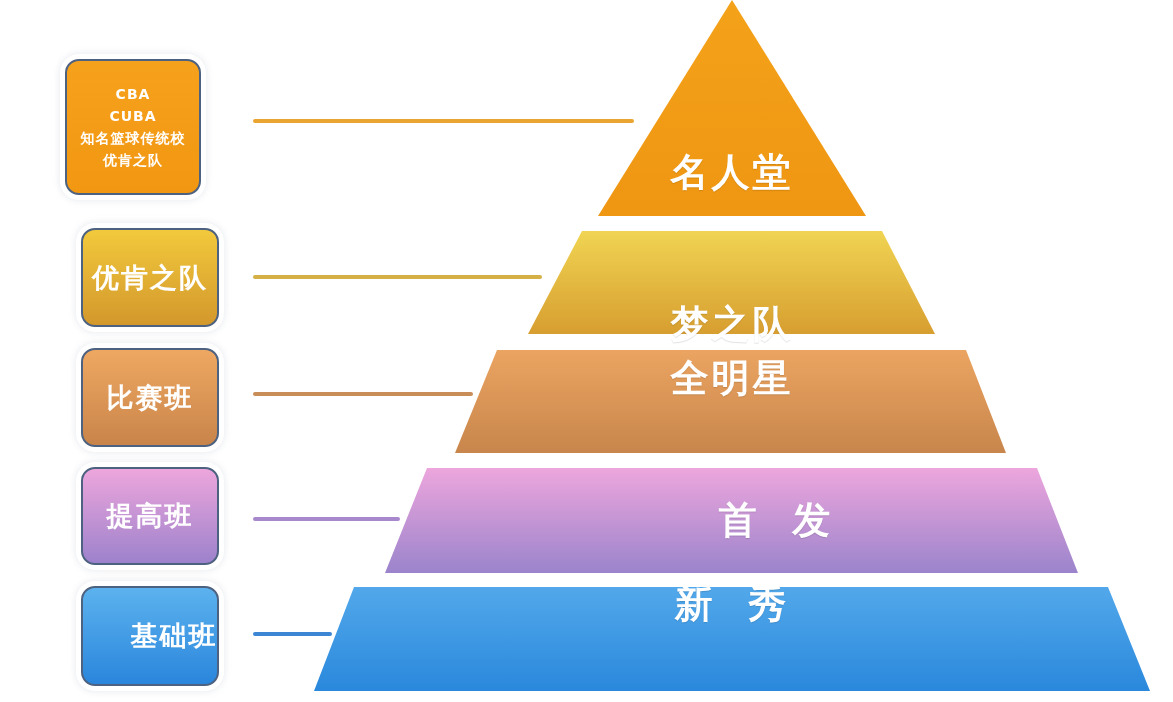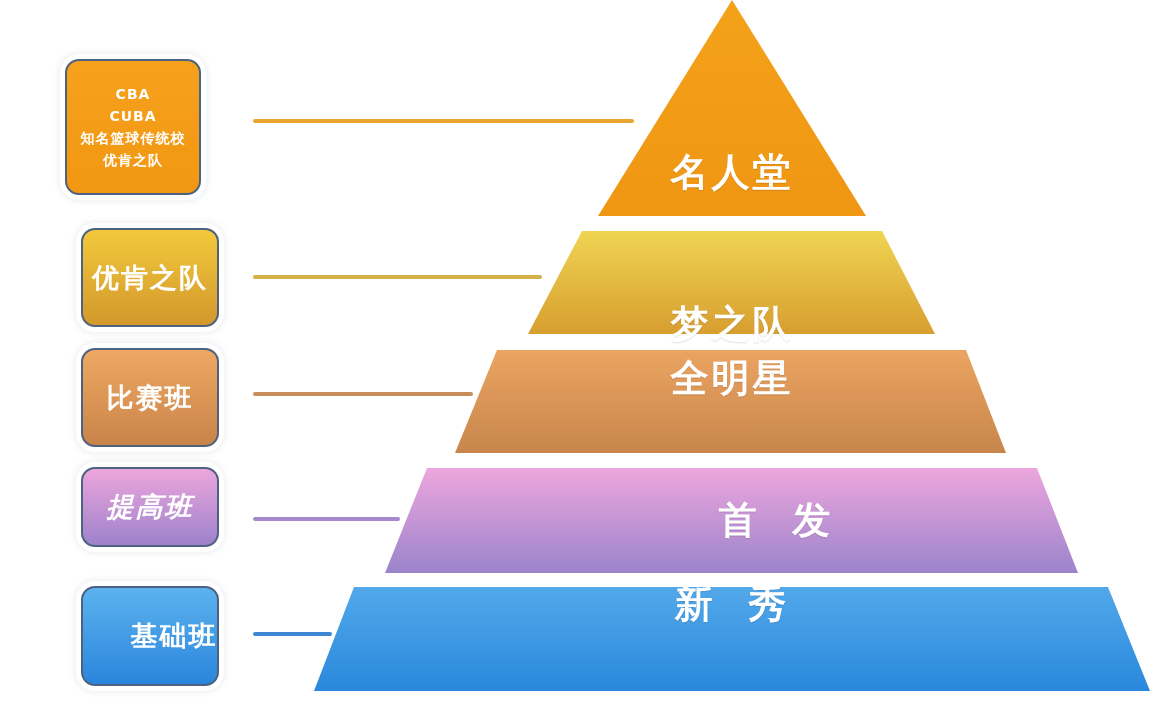--- a/index.html
+++ b/index.html
@@ -76,21 +76,21 @@
       <span class="line">CUBA</span>
       <span class="line">知名篮球传统校</span>
       <span class="line">优肯之队</span>
     </div>
     <div class="side-box box-small" style="left: 81px; top: 228px; width: 138px; height: 99px; background: linear-gradient(rgb(242, 201, 60), rgb(211, 152, 44));">
       <span class="line">优肯之队</span>
     </div>
     <div class="side-box box-small" style="left: 81px; top: 348px; width: 138px; height: 99px; background: linear-gradient(rgb(239, 168, 98), rgb(200, 132, 74));">
       <span class="line">比赛班</span>
     </div>
-    <div class="side-box box-small" style="left: 81px; top: 467px; width: 138px; height: 80px; background: linear-gradient(rgb(237, 166, 220), rgb(157, 130, 204)); font-style: italic;">
+    <div class="side-box box-small" style="left: 81px; top: 467px; width: 138px; height: 98px; background: linear-gradient(rgb(237, 166, 220), rgb(157, 130, 204));">
       <span class="line">提高班</span>
     </div>
     <div class="side-box box-small" style="left: 81px; top: 586px; width: 138px; height: 100px; background: linear-gradient(rgb(92, 178, 238), rgb(42, 134, 220)); padding-left: 48px;">
       <span class="line">基础班</span>
     </div>
   </div>
 <div id="labels-layer">
     <div class="tier-label" style="left: 732px; top: 142px; margin-top: 30px;">名人堂</div>
     <div class="tier-label" style="left: 732px; top: 280px; margin-top: 44px;">梦之队</div>
     <div class="tier-label" style="left: 732px; top: 378px;">全明星</div>

